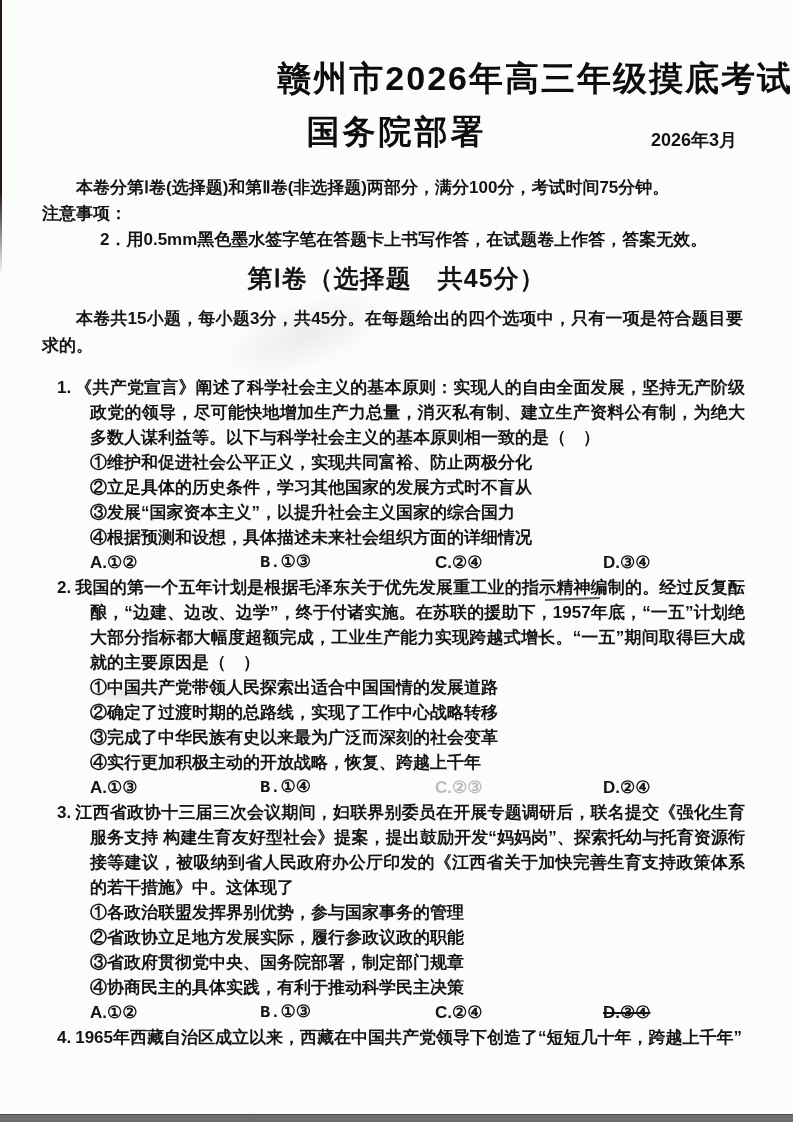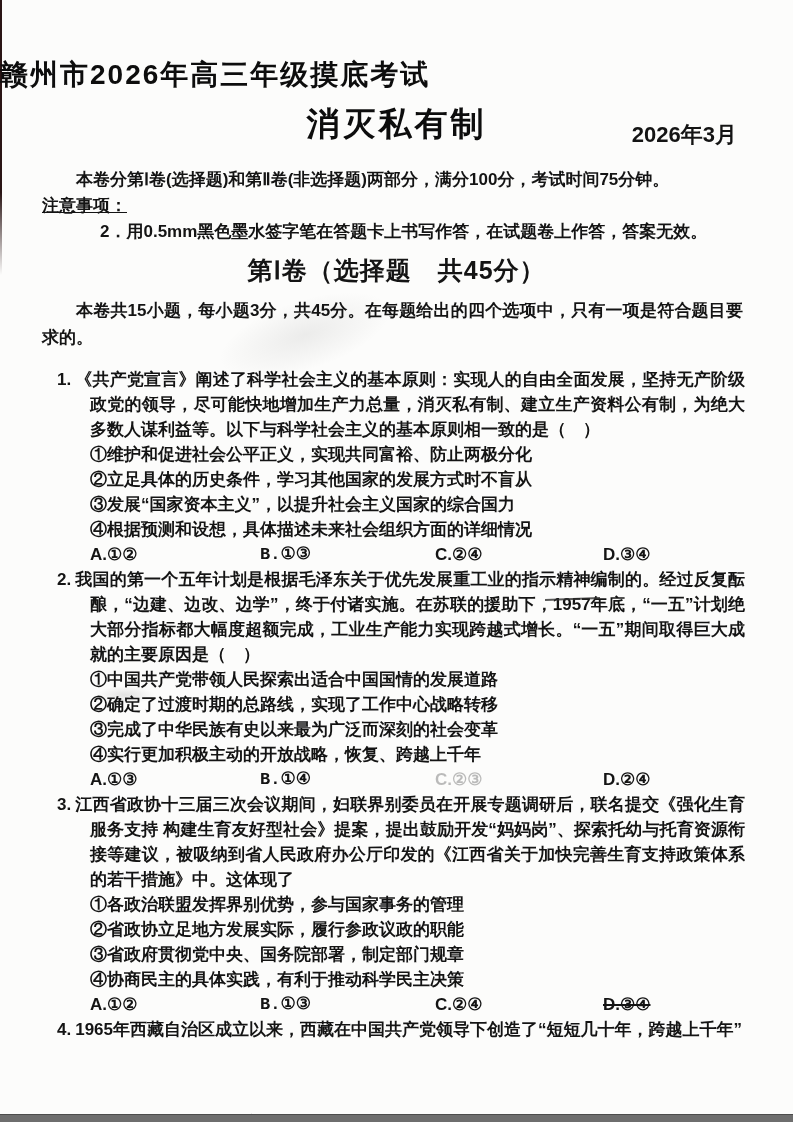--- a/index.html
+++ b/index.html
@@ -12,47 +12,47 @@
     overflow:hidden;
     font-family:"Liberation Sans", sans-serif;
     font-weight:700;
     color:#141414;
   }
   .content { position:relative; width:100%; height:100%; }
 
   
   .exam-title {
     margin-top:56px;
-    text-align:left;
-    font-size:28px;
+    text-align:right;
+    font-size:34px;
     letter-spacing:2px;
     color:#0d0d0d;
   }
   .subtitle-row { position:relative; }
   .exam-subtitle {
     margin-top:8px;
     text-align:center;
     font-size:33px;
     letter-spacing:3px;
     color:#0d0d0d;
   }
   .exam-date {
     position:absolute;
     right:56px; top:18px;
-    font-size:22px;
+    font-size:18px;
   }
 
   
   .intro {
     margin:20px 50px 0 42px;
     font-size:17px; line-height:26px;
     text-indent:2em;
     text-align:justify;
   }
-  .notice-head { margin:0 50px 0 42px; font-size:17px; line-height:26px;text-decoration:underline; }
+  .notice-head { margin:0 50px 0 42px; font-size:17px; line-height:26px; }
   .notice { margin:0 50px 0 100px; font-size:17px; line-height:26px; }
 
   .section-heading {
     margin-top:9px;
     text-align:center;
     font-size:25px;
     letter-spacing:1px;
   }
   .section-intro {
     margin:10px 50px 16px 42px;
@@ -131,21 +131,21 @@
 <div class="page">
   <div class="edge-strip"></div>
   <div class="smudge-1"></div>
   <div class="smudge-2"></div>
 
   <div class="content">
 
     <h1 class="exam-title">赣州市2026年高三年级摸底考试</h1>
 
     <div class="subtitle-row">
-      <h2 class="exam-subtitle">消灭私有制</h2>
+      <h2 class="exam-subtitle">国务院部署</h2>
       <span class="exam-date">2026年3月</span>
     </div>
 
     <p class="intro">本卷分第Ⅰ卷(选择题)和第Ⅱ卷(非选择题)两部分，满分100分，考试时间75分钟。</p>
     <p class="notice-head">注意事项：</p>
     <p class="notice">2．用0.5mm黑色墨水签字笔在答题卡上书写作答，在试题卷上作答，答案无效。</p>
 
     <h3 class="section-heading">第Ⅰ卷（选择题　共45分）</h3>
     <p class="section-intro">本卷共15小题，每小题3分，共45分。在每题给出的四个选项中，只有一项是符合题目要求的。</p>
 

